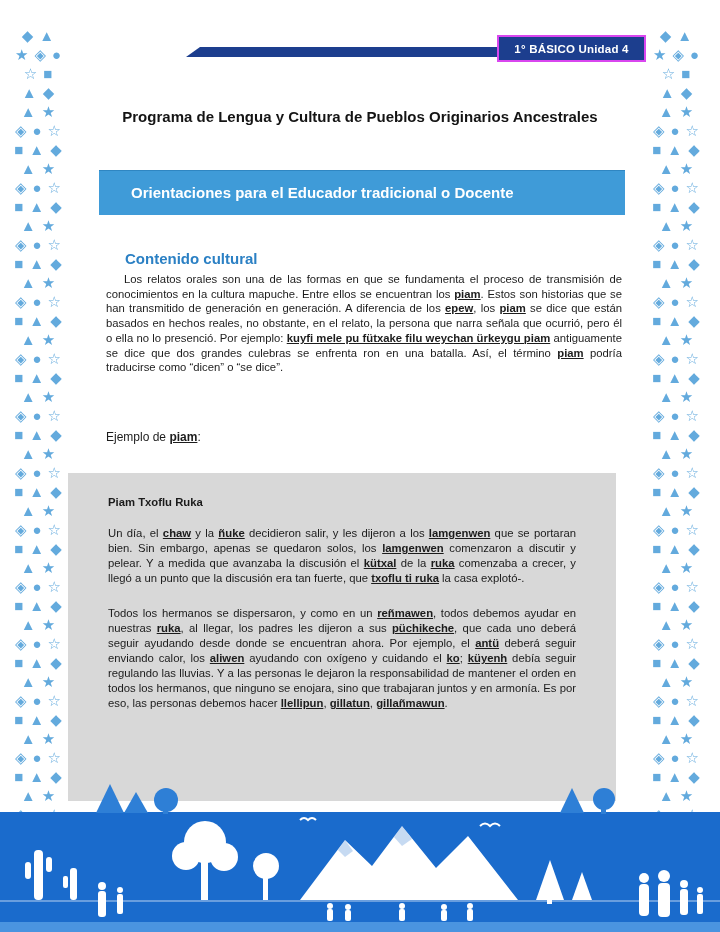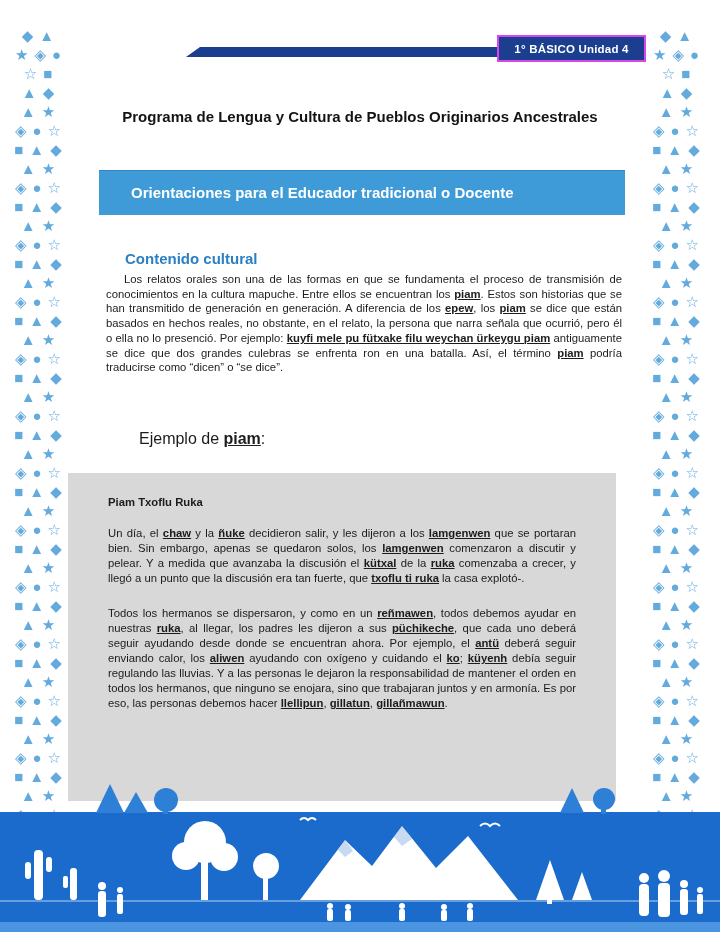--- a/index.html
+++ b/index.html
@@ -49,21 +49,21 @@
 
   .intro-par {
     position:absolute; left:106px; top:272px; width:516px;
     font-size:11.3px; line-height:14.7px; color:#1c1c1c;
     text-align:justify; text-indent:18px;
   }
   .intro-par b, .story-box b, .example-label b { font-weight:bold;text-decoration:underline; }
 
   .example-label {
     position:absolute; left:106px; top:430px;
-    font-size:16px; color:#1c1c1c;margin-left:33px;
+    font-size:12px; color:#1c1c1c;
   }
 
   .story-box {
     position:absolute; left:68px; top:473px; width:548px; min-height:328px;
     background:#d8d8d8; padding:22px 40px 18px 40px;
     font-size:11.3px; line-height:15px; color:#1b1b1b; text-align:justify;
   }
   .story-title { font-weight:bold; margin-bottom:16px; text-align:left; }
   .story-par   { margin-bottom:20px; }
   .story-par:last-child { margin-bottom:7px; }

